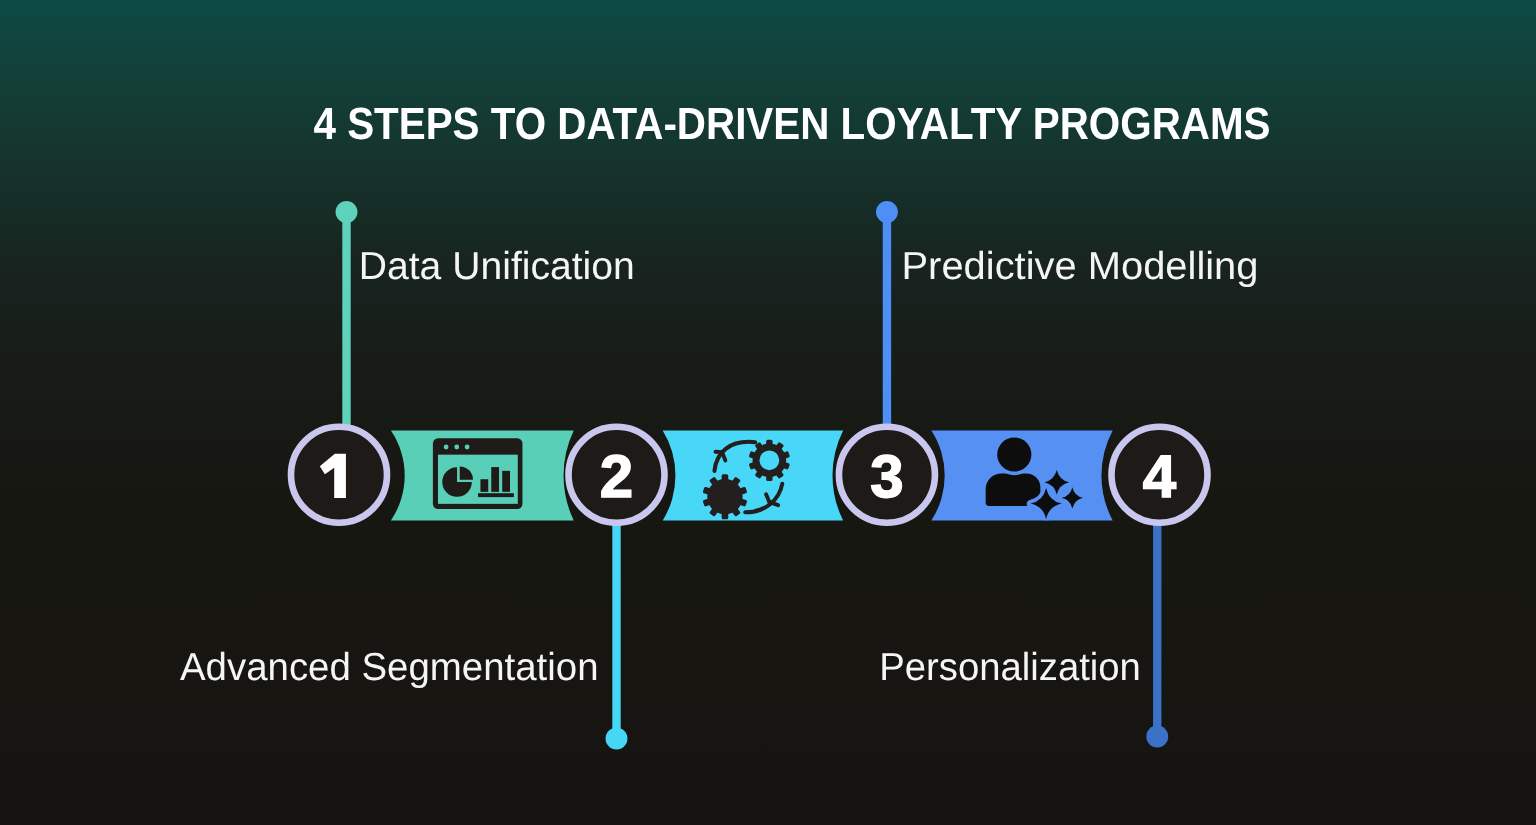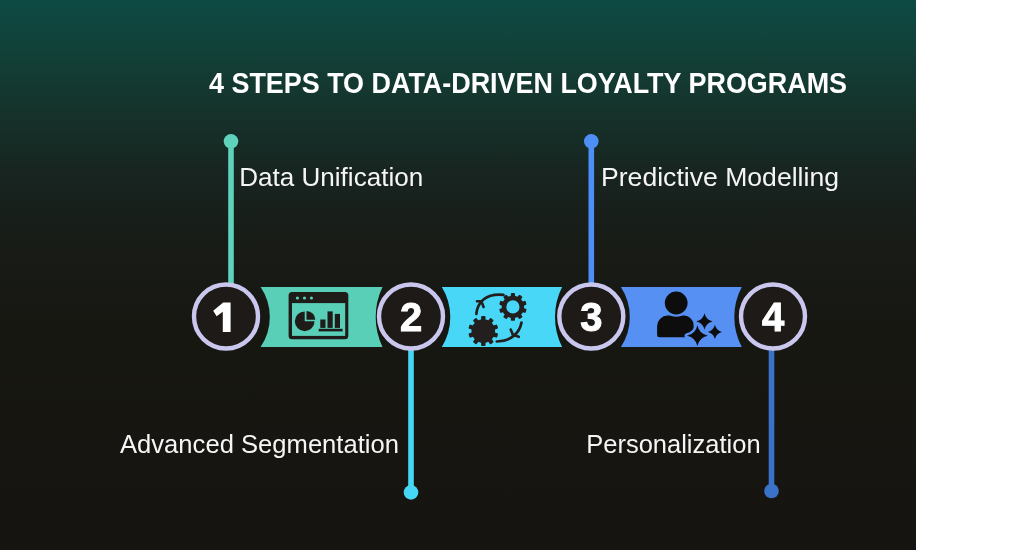--- a/index.html
+++ b/index.html
@@ -1,18 +1,18 @@
 <!DOCTYPE html>
 <html><head>
 <meta charset="utf-8">
 <style>
   html,body{margin:0;padding:0;}
   body{width:1024px;height:550px;overflow:hidden;
     font-family:"Liberation Sans", sans-serif;}
-  .stage{position:relative;width:916px;height:550px;
+  .stage{position:relative;width:1024px;height:550px;
     background:linear-gradient(180deg,#0d4a44 0%,#11423a 8%,#15332b 20%,#182420 32%,#181b16 45%,#171712 60%,#161410 100%);}
   svg{position:absolute;left:0;top:0;}
 </style>
 </head>
 <body>
 <div class="stage">
 <svg width="1024" height="550" viewBox="0 0 1024 550">
 
   <text x="528" y="92.5" text-anchor="middle" font-size="30" font-weight="bold" fill="#ffffff" textLength="638" lengthAdjust="spacingAndGlyphs" font-family="'Liberation Sans', sans-serif">4 STEPS TO DATA-DRIVEN LOYALTY PROGRAMS</text>
 

